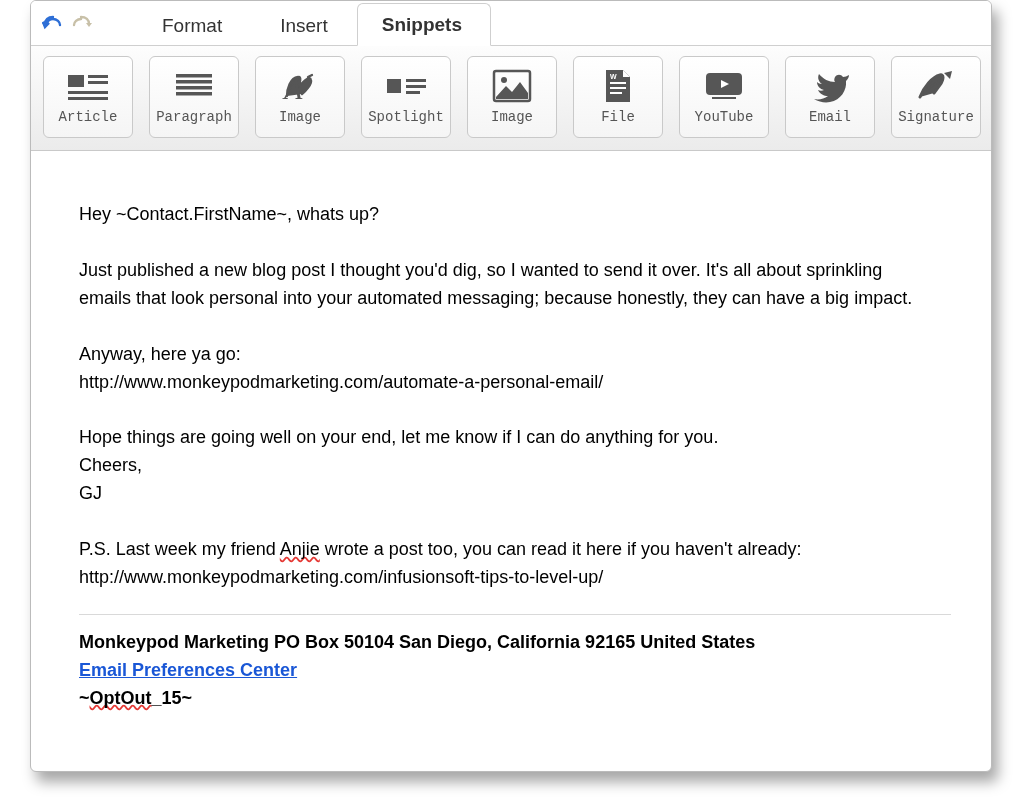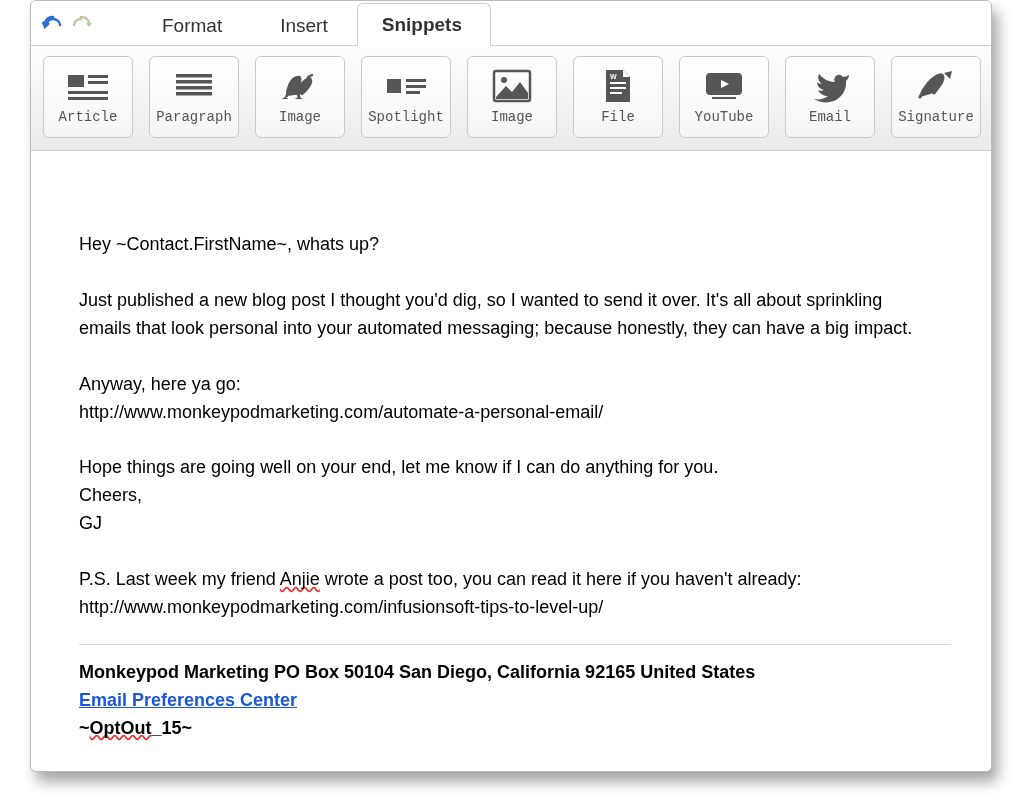--- a/index.html
+++ b/index.html
@@ -46,22 +46,22 @@
     gap:6px;cursor:pointer;flex:0 0 auto;
     box-shadow:0 1px 0 rgba(255,255,255,.7) inset;
   }
   .tbtn .ic{width:44px;height:34px;display:flex;align-items:center;justify-content:center;}
   .tbtn .lbl{font-size:14px;color:#555;font-family:Liberation Mono, monospace;}
   
   svg{display:block}
   .g{fill:#565656}
   
   .editor{
-    padding:64px 40px 30px 48px;
-    font-size:18px;line-height:1.55;color:#000;margin-top:16px;
+    padding:50px 40px 30px 48px;
+    font-size:18px;line-height:1.55;color:#000;
   }
   .editor p{margin:0;}
   .sp{height:28px;}
   .spellerr{text-decoration:underline wavy #e53935;text-decoration-skip-ink:none;}
   hr.sep{border:none;border-top:1px solid #d9d9d9;margin:22px 0 14px;}
   .link{color:#1a57d6;text-decoration:underline;cursor:pointer;}
   .footer{font-size:18px;font-weight:bold;}
 </style>
 </head>
 <body>

